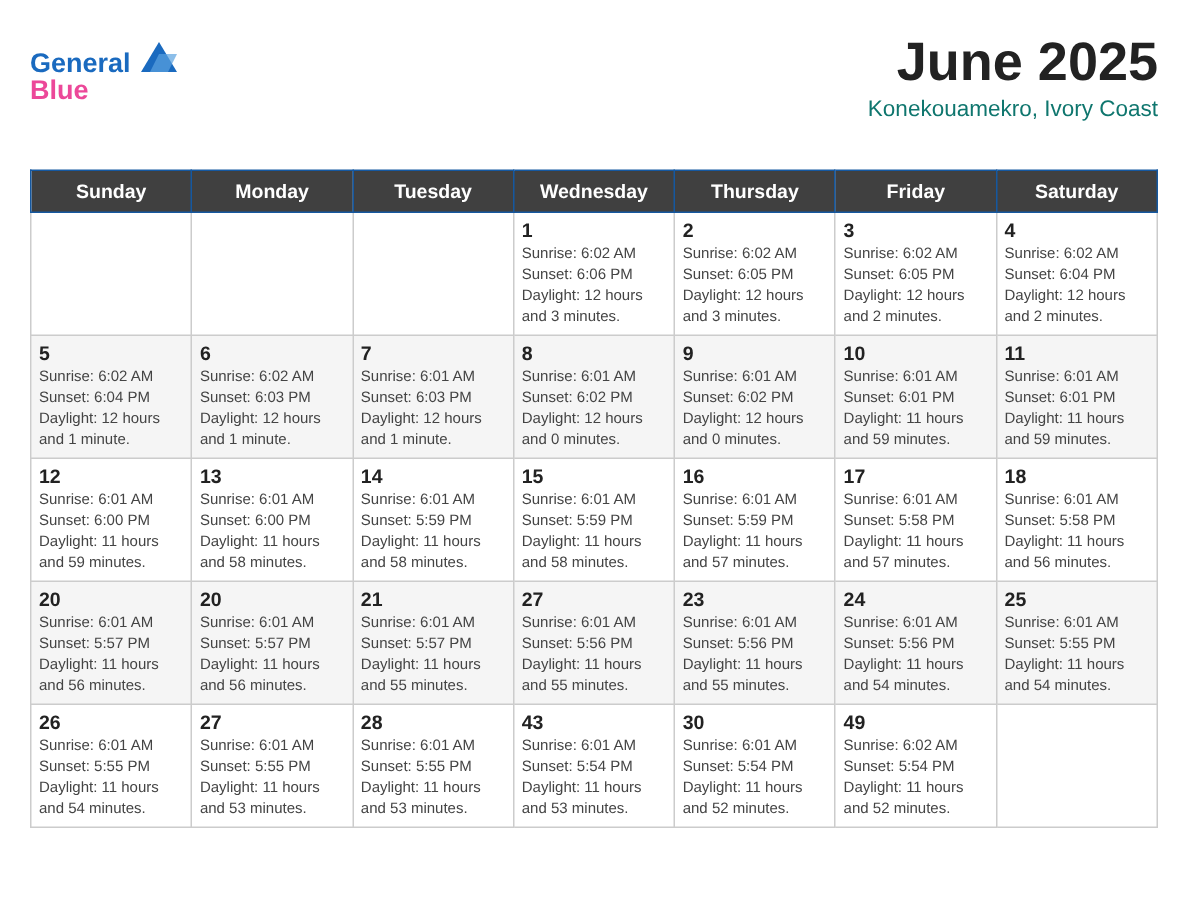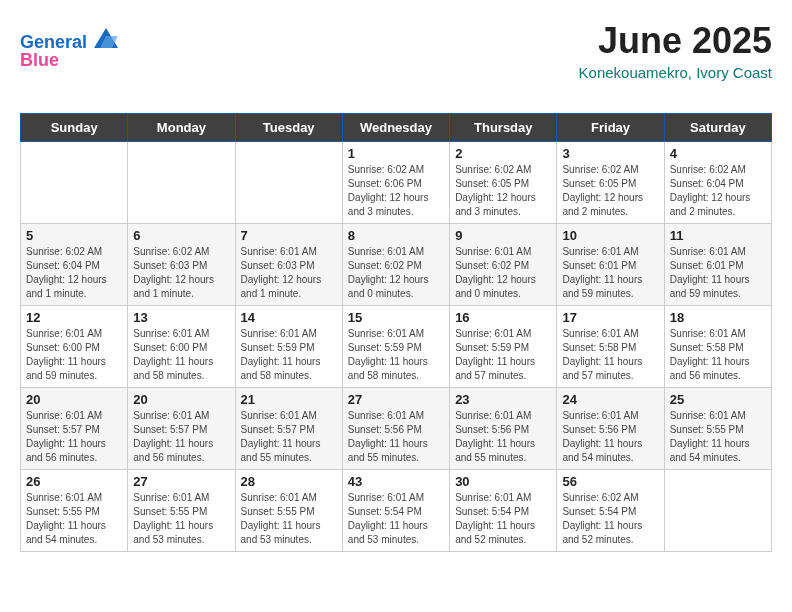--- a/index.html
+++ b/index.html
@@ -342,21 +342,21 @@
 and 53 minutes.</div>
         </td>
         <td>
           <span class="day-num">30</span>
           <div class="day-info" style="white-space: pre-line;">Sunrise: 6:01 AM
 Sunset: 5:54 PM
 Daylight: 11 hours
 and 52 minutes.</div>
         </td>
         <td>
-          <span class="day-num">56</span>
+          <span class="day-num">49</span>
           <div class="day-info" style="white-space: pre-line;">Sunrise: 6:02 AM
 Sunset: 5:54 PM
 Daylight: 11 hours
 and 52 minutes.</div>
         </td>
         <td class="empty-cell"></td>
       </tr>
     </tbody>
 </table>
 

